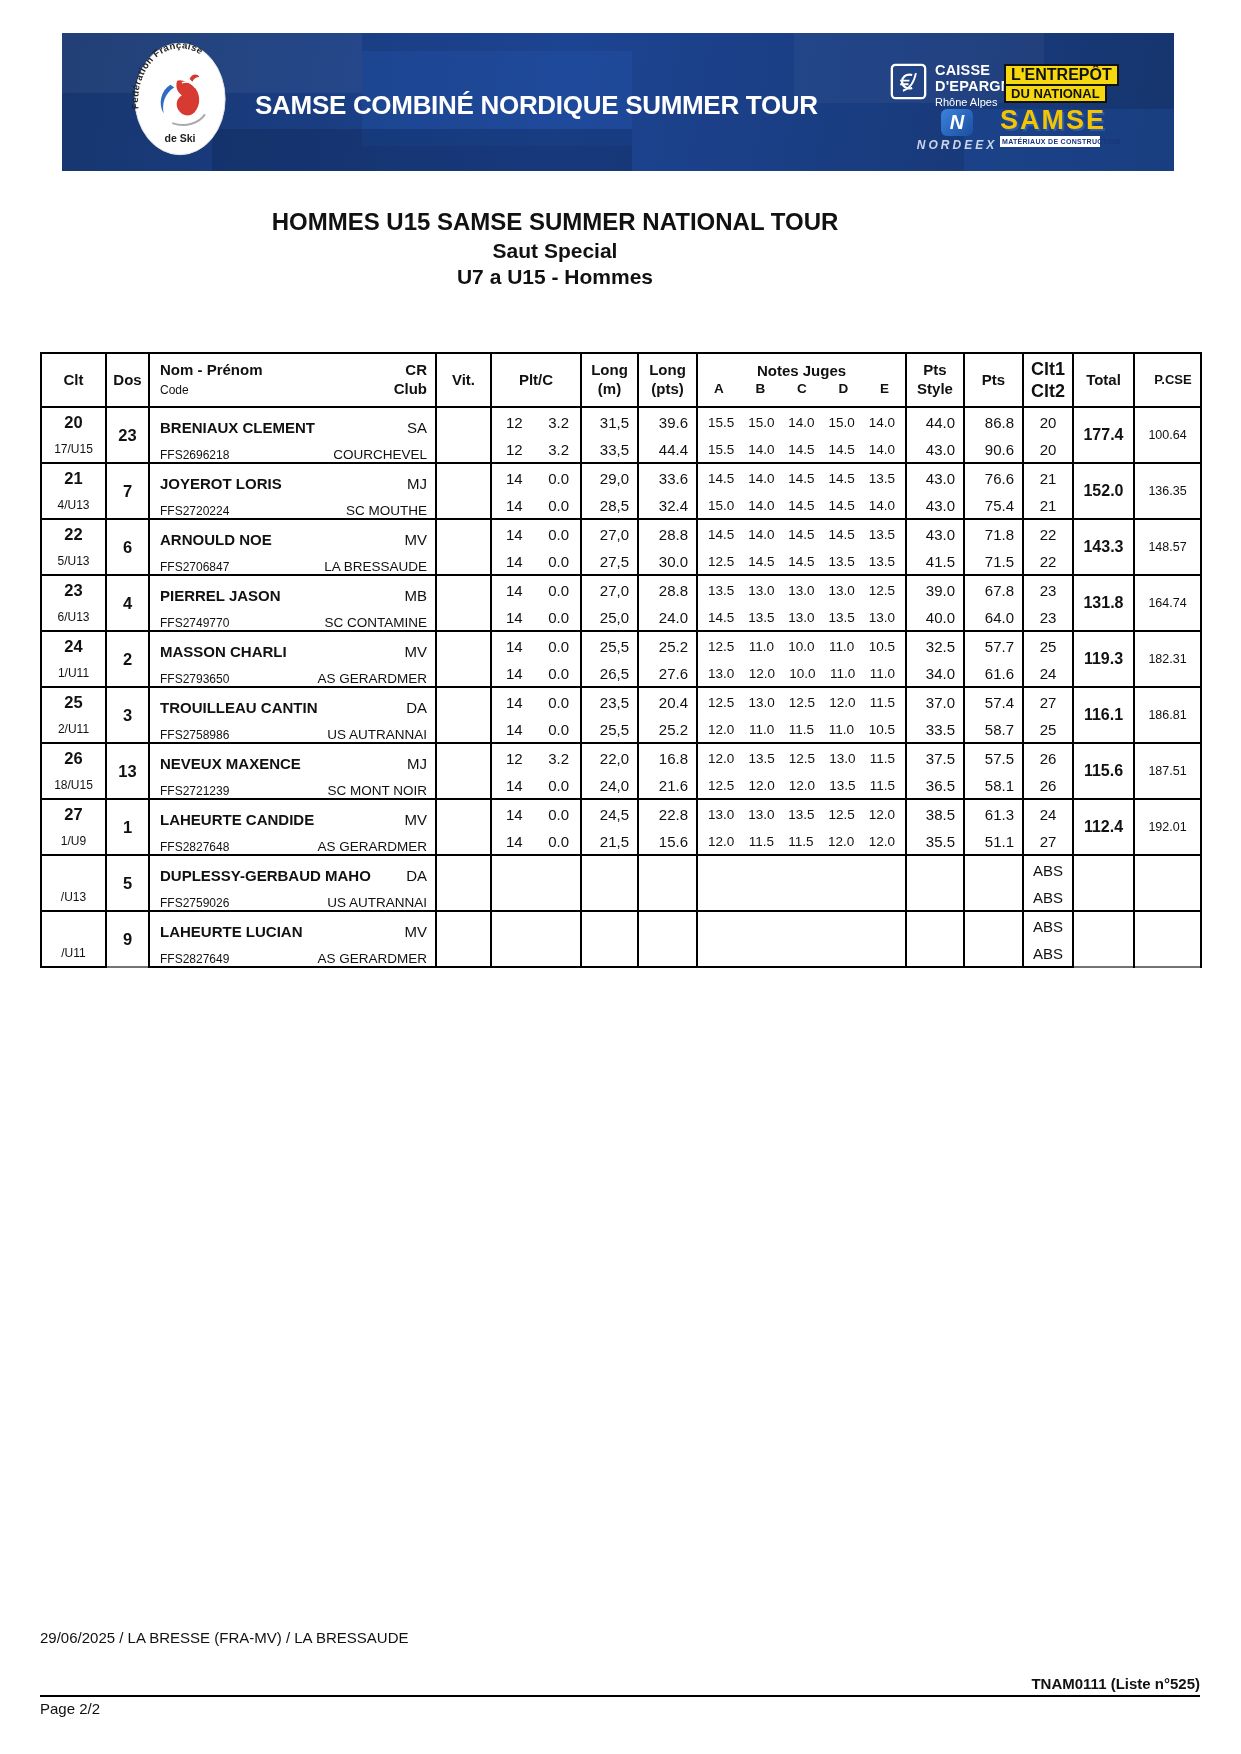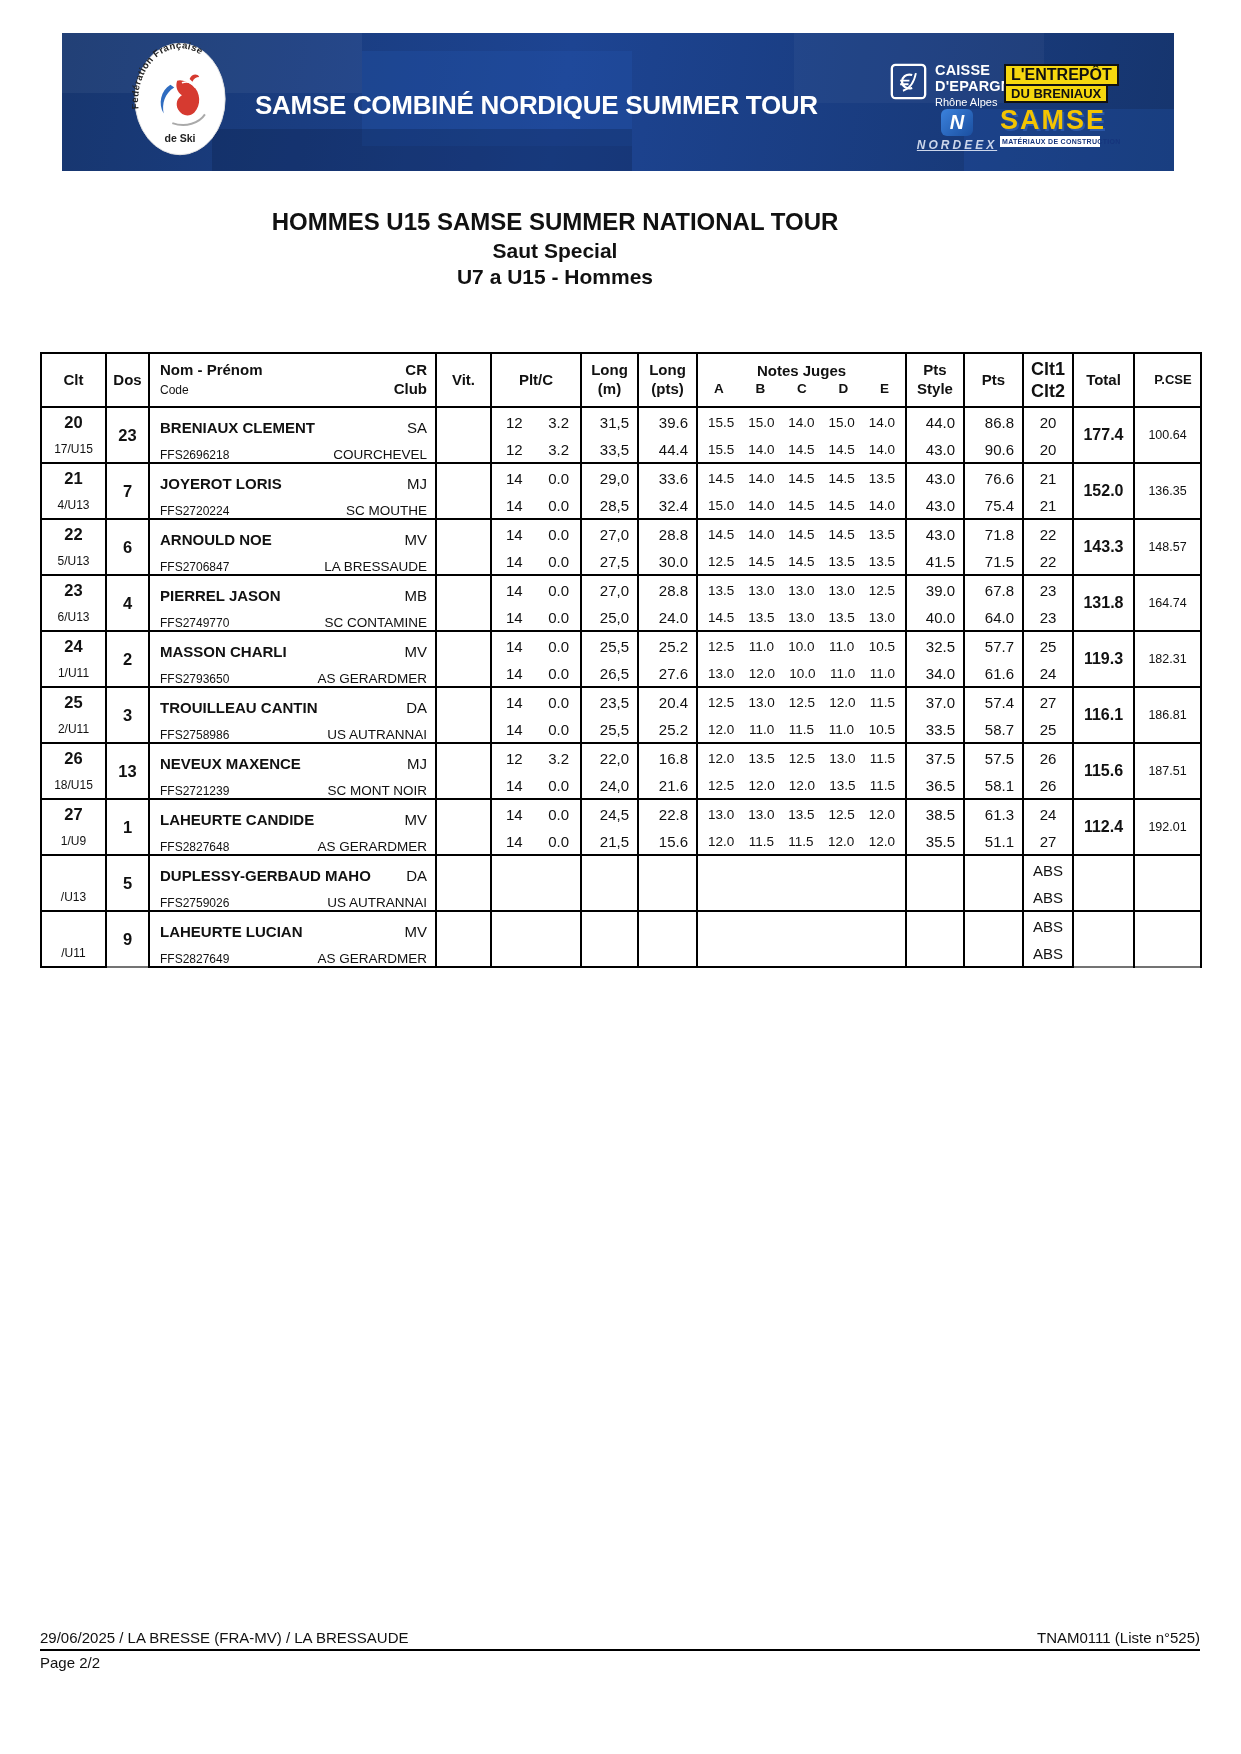--- a/index.html
+++ b/index.html
@@ -26,21 +26,21 @@
   .ce-l3 { font-size:11px; font-weight:400; margin-top:2px; }
   .entrepot { position:absolute; left:942px; top:31px; }
   .eb-chip { display:block; width:fit-content; background:#f6d80e; color:#111; border:2px solid #111;
              font-weight:700; line-height:1.0; padding:1px 5px; }
   .eb-1 { font-size:16px; }
   .eb-2 { font-size:13px; margin-top:-2px; }
   .nordeex { position:absolute; left:853px; top:76px; width:84px; text-align:center; }
   .nx-icon { margin:0 auto; width:32px; height:27px; border-radius:6px;
              background:linear-gradient(135deg,#3b82dd,#1b4fa0); color:#fff; font-weight:700;
              font-style:italic; font-size:20px; line-height:26px; }
-  .nx-text { margin-top:2px; color:#ccd6ea; font-style:italic; font-weight:700; font-size:12px; letter-spacing:3px;text-decoration:underline; }
+  .nx-text { margin-top:2px; color:#ccd6ea; font-style:italic; font-weight:700; font-size:12px; letter-spacing:3px; }
   .samse { position:absolute; left:938px; top:74px; width:100px; text-align:center; }
   .samse-word { font-size:27px; font-weight:700; letter-spacing:2px; color:#f4c400;
                 text-shadow:2px 2px 0 #2a57a8; line-height:1; }
   .samse-sub { margin-top:2px; background:#fff; color:#16357c; font-size:7px; font-weight:700;
                letter-spacing:0.3px; padding:2px 2px; white-space:nowrap; }
 
   
   .doc-title { position:absolute; left:0; top:208px; width:1110px; text-align:center; }
   .doc-title .t1 { font-size:24px; font-weight:700; }
   .doc-title .t2 { font-size:21px; font-weight:700; margin-top:3px; }
@@ -78,21 +78,21 @@
   .c-num { text-align:right; padding-right:8px; font-size:15px; }
   .c-notes { }
   .notes-row { display:flex; justify-content:space-between; padding:0 10px; font-size:13.5px; }
   .c-clt12 { text-align:center; font-size:15px; }
   .c-total { text-align:center; font-weight:700; font-size:16px; }
   .c-pcse { text-align:center; font-size:12.5px;border-radius:15px; }
 
   
   .footer { position:absolute; left:40px; top:1629px; width:1160px; }
   .f-line1 { display:flex; justify-content:space-between; font-size:15px; padding-bottom:3px; }
-  .f-right1 { font-weight:400; }
+  .f-right1 { font-weight:700;margin-top:46px; }
   .f-rule { border-top:2.5px solid #000; }
   .f-line2 { display:flex; justify-content:space-between; font-size:15px; margin-top:3px; align-items:center; }
   .f-left2 { display:flex; align-items:center; gap:9px; }
   .mini-icon { display:inline-block; width:15px; height:15px; vertical-align:middle; }
   .ffs-mini { border-radius:50%; border:1px solid #bbb;
               background:linear-gradient(125deg,#4a7fd4 38%,#ffffff 38% 58%,#d0392f 58%); }
   .esf-mini { border-radius:50%; border:1px solid #ccc;
               background:conic-gradient(from 40deg,#d0392f 0 45%,#3a62b0 45% 70%,#ffffff 70%); }
   .agil-mini { background:#2a5caa; border-radius:2px; color:#fff; font-size:10px; font-weight:700;
                text-align:center; line-height:15px; }
@@ -138,21 +138,21 @@
       </svg>
       <div>
         <div class="ce-l1">CAISSE</div>
         <div class="ce-l2">D'EPARGNE</div>
         <div class="ce-l3">Rhône Alpes</div>
       </div>
     </div>
 
     <div class="entrepot">
       <span class="eb-chip eb-1">L'ENTREPÔT</span>
-      <span class="eb-chip eb-2">DU BRENIAUX</span>
+      <span class="eb-chip eb-2">DU NATIONAL</span>
     </div>
 
     <div class="nordeex">
       <div class="nx-icon">N</div>
       <div class="nx-text">NORDEEX</div>
     </div>
 
     <div class="samse">
       <div class="samse-word">SAMSE</div>
       <div class="samse-sub">MATÉRIAUX DE CONSTRUCTION</div>

